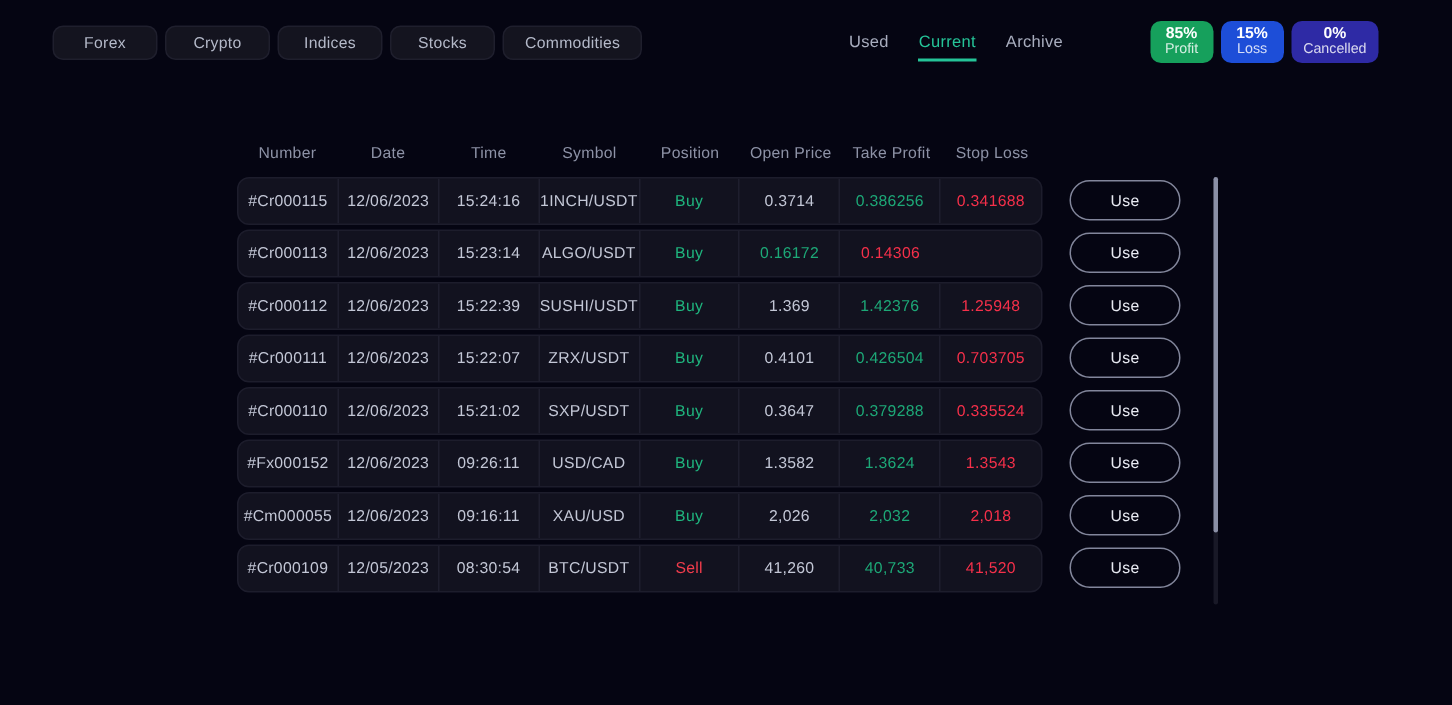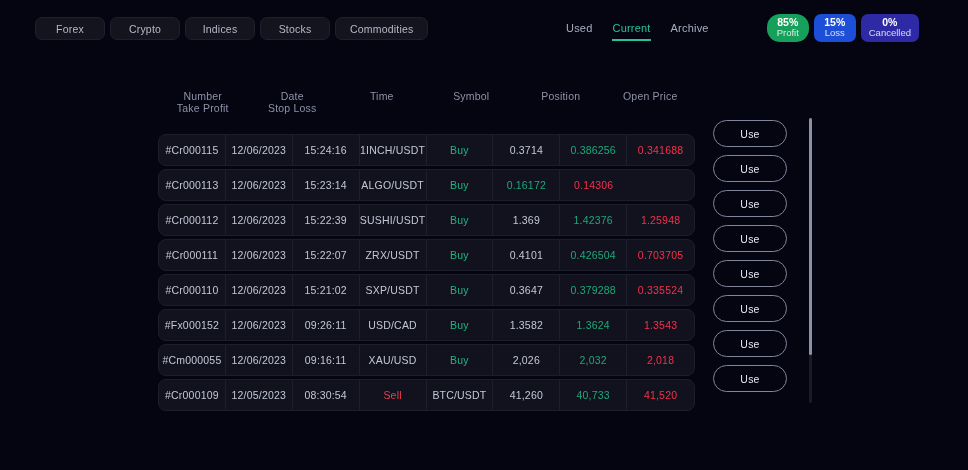--- a/index.html
+++ b/index.html
@@ -86,24 +86,24 @@
   .stat-badge .lbl   { color: rgba(255,255,255,0.82); font-size: 9.5px; }
 
   
   .signals-table {
     position: absolute;
     left: 158px; top: 90px;
     width: 537px;
   }
   .table-header {
     display: grid;
-    grid-template-columns: repeat(6, 1fr);
+    grid-template-columns: repeat(8, 1fr);
     height: 24px;
     align-items: center;
-    margin-bottom: 20px;
+    margin-bottom: 4px;
   }
   .table-header .th {
     text-align: center;
     color: #8d92a6;
     font-size: 10.5px;
     letter-spacing: 0.2px;
   }
   .table-row {
     display: grid;
     grid-template-columns: repeat(8, 1fr);
@@ -185,21 +185,21 @@
       <div class="market-tab">Commodities</div>
     </div>
 
   <div class="status-filters">
       <div class="status-filter">Used</div>
       <div class="status-filter active">Current</div>
       <div class="status-filter">Archive</div>
     </div>
 
   <div class="stat-badges">
-      <div class="stat-badge" style="background: rgb(22, 160, 92); border-radius: 13px;">
+      <div class="stat-badge" style="background: rgb(22, 160, 92);">
         <span class="pct">85%</span>
         <span class="lbl">Profit</span>
       </div>
       <div class="stat-badge" style="background: #1d4ed8;">
         <span class="pct">15%</span>
         <span class="lbl">Loss</span>
       </div>
       <div class="stat-badge" style="background: rgb(46, 42, 165);">
         <span class="pct">0%</span>
         <span class="lbl">Cancelled</span>
@@ -284,22 +284,22 @@
           <div class="td">XAU/USD</div>
           <div class="td pos-buy">Buy</div>
           <div class="td">2,026</div>
           <div class="td tp">2,032</div>
           <div class="td sl">2,018</div>
         </div>
         <div class="table-row">
           <div class="td">#Cr000109</div>
           <div class="td">12/05/2023</div>
           <div class="td">08:30:54</div>
+          <div class="td">BTC/USDT</div>
           <div class="td pos-sell">Sell</div>
-          <div class="td">BTC/USDT</div>
           <div class="td">41,260</div>
           <div class="td tp">40,733</div>
           <div class="td sl">41,520</div>
         </div>
       </div>
   </div>
 
   <div class="use-col">
       <div class="use-slot">
         <button class="use-button">Use</button>

